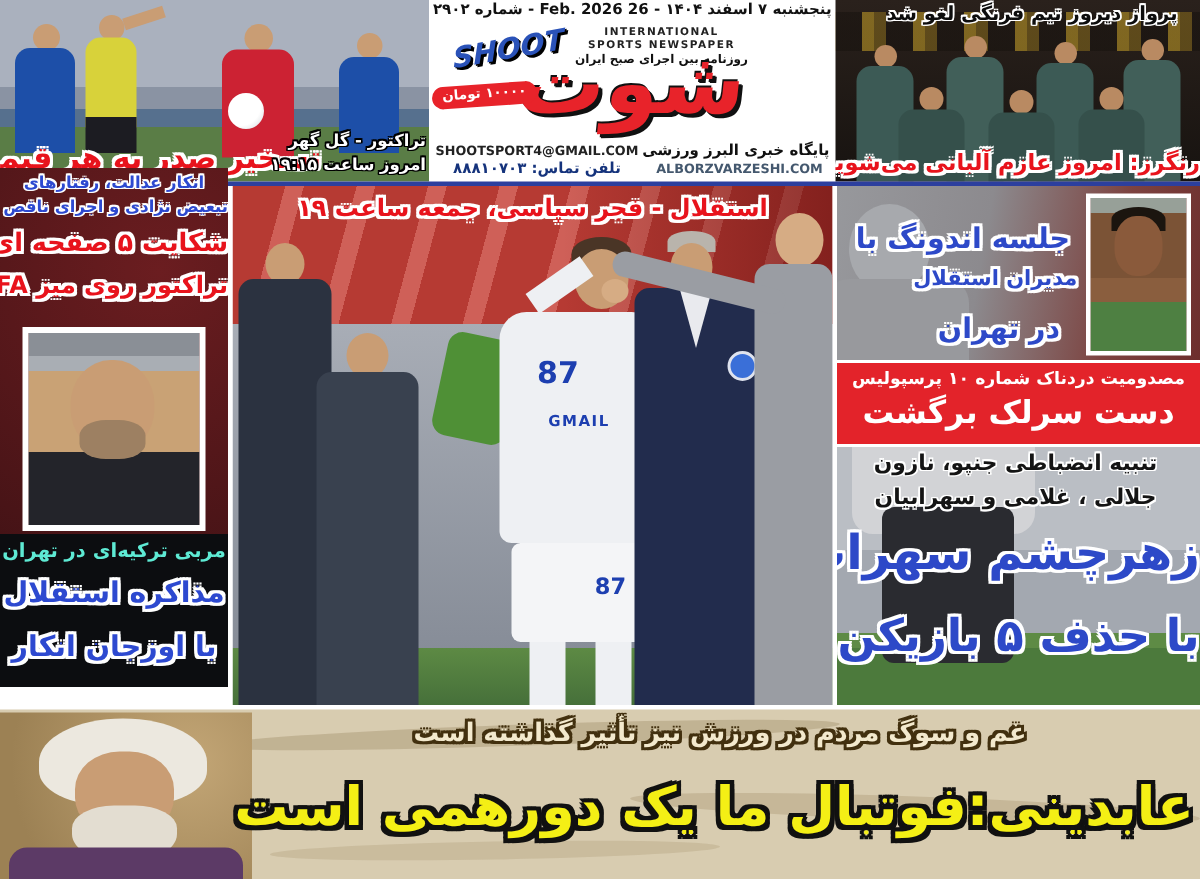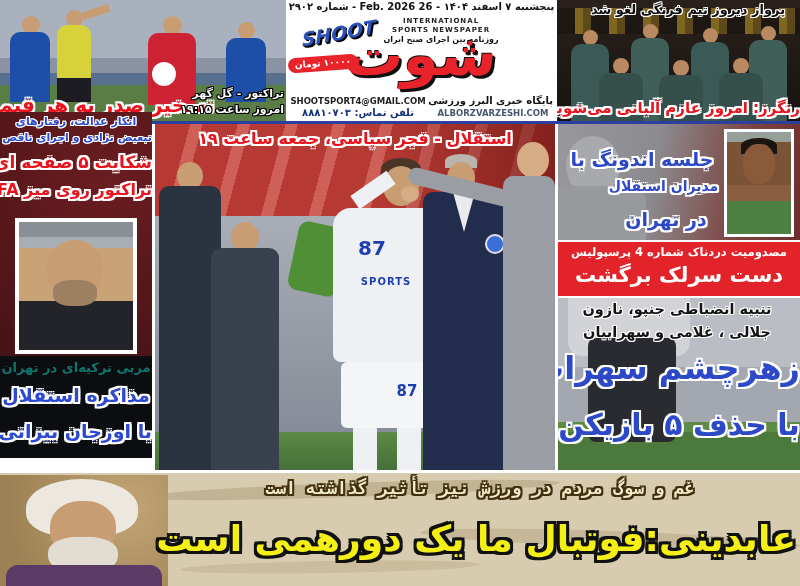--- a/index.html
+++ b/index.html
@@ -9,21 +9,21 @@
     font-family:"DejaVu Sans", sans-serif;
   }
   .abs { position:absolute; }
   .t { position:absolute; font-weight:bold; text-align:center; white-space:nowrap; line-height:1.25; }
   .rtl { direction:rtl; }
   
   .ow1 { text-shadow:-1px -1px 0 #fff,1px -1px 0 #fff,-1px 1px 0 #fff,1px 1px 0 #fff,-1px 0 0 #fff,1px 0 0 #fff,0 -1px 0 #fff,0 1px 0 #fff; }
   .ow2 { text-shadow:-2px -2px 0 #fff,2px -2px 0 #fff,-2px 2px 0 #fff,2px 2px 0 #fff,-2px 0 0 #fff,2px 0 0 #fff,0 -2px 0 #fff,0 2px 0 #fff; }
   .ob1 { text-shadow:-1px -1px 0 #000,1px -1px 0 #000,-1px 1px 0 #000,1px 1px 0 #000,-1px 0 0 #000,1px 0 0 #000,0 -1px 0 #000,0 1px 0 #000; }
   .ob3 { text-shadow:-3px 0 0 #111,3px 0 0 #111,0 -3px 0 #111,0 3px 0 #111,-2px -2px 0 #111,2px -2px 0 #111,-2px 2px 0 #111,2px 2px 0 #111,-3px -3px 0 #111,3px -3px 0 #111,-3px 3px 0 #111,3px 3px 0 #111; }
-  .odk { text-shadow:-2px -2px 0 #42300f,2px -2px 0 #42300f,-2px 2px 0 #42300f,2px 2px 0 #42300f,-2px 0 0 #42300f,2px 0 0 #42300f,0 -2px 0 #42300f,0 2px 0 #42300f;font-family:Liberation Mono, monospace; }
+  .odk { text-shadow:-2px -2px 0 #42300f,2px -2px 0 #42300f,-2px 2px 0 #42300f,2px 2px 0 #42300f,-2px 0 0 #42300f,2px 0 0 #42300f,0 -2px 0 #42300f,0 2px 0 #42300f; }
   .head { position:absolute; border-radius:50%; background:#c99d74; }
   .body { position:absolute; border-radius:10px 10px 0 0; }
 </style>
 </head>
 <body>
 
 <div class="page">
 
   <div class="abs" style="left:0;top:0;width:286px;height:121px;background:linear-gradient(#aab1be 0 48%,#8a93a3 48% 60%,#56708e 60% 70%,#5a7d46 70% 100%);overflow:hidden;">
     <div class="head" style="left:22px;top:16px;width:18px;height:18px;"></div>
@@ -81,23 +81,23 @@
   <div class="abs" style="left:0;top:112px;width:152px;height:346px;background:radial-gradient(circle at 70% 20%,#6b1d20,#451316 70%);overflow:hidden;">
     <div class="t rtl ow1" style="left:0;top:3px;width:152px;font-size:11px;color:#2d49d0;">انکار عدالت، رفتارهای</div>
     <div class="t rtl ow1" style="left:0;top:19px;width:152px;font-size:11px;color:#2d49d0;">تبعیض نژادی و اجرای ناقص VAR</div>
     <div class="t rtl ow2" style="left:0;top:40px;width:152px;font-size:17px;color:#e8131c;">شکایت ۵ صفحه ای</div>
     <div class="t rtl ow2" style="left:0;top:68px;width:152px;font-size:16px;color:#e8131c;">تراکتور روی میز FIFA</div>
     <div class="abs" style="left:15px;top:106px;width:114px;height:128px;border:4px solid #fff;background:linear-gradient(#8a8f96 0 12%,#a9aeb4 12% 20%,#c9a275 20% 62%,#23242a 62% 100%);">
       <div class="abs" style="left:28px;top:18px;width:56px;height:62px;border-radius:48%;background:#c99d74;"></div>
       <div class="abs" style="left:34px;top:58px;width:44px;height:26px;border-radius:40%;background:#9d8062;"></div>
     </div>
     <div class="abs" style="left:0;top:244px;width:152px;height:102px;background:#0c0d10;">
-      <div class="t rtl" style="left:0;top:4px;width:152px;font-size:13px;color:#0f766e;">مربی ترکیه‌ای در تهران</div>
+      <div class="t rtl" style="left:0;top:4px;width:152px;font-size:13px;color:#5eead4;">مربی ترکیه‌ای در تهران</div>
       <div class="t rtl ow2" style="left:0;top:28px;width:152px;font-size:19px;color:#2d49d0;">مذاکره استقلال</div>
-      <div class="t rtl ow2" style="left:0;top:64px;width:152px;font-size:19px;color:#2d49d0;">با اوزجان بیزاتی</div>
+      <div class="t rtl ow2" style="left:0;top:64px;width:152px;font-size:19px;color:#2d49d0;">با اوزجان انکار</div>
     </div>
   </div>
 
   <div class="abs" style="left:155px;top:124px;width:400px;height:346px;overflow:hidden;">
     <div class="abs" style="left:0;top:0;width:400px;height:92px;background:repeating-linear-gradient(105deg,#b63a33 0 34px,#cf6058 34px 46px);"></div>
     <div class="abs" style="right:0;top:0;width:45%;height:92px;background:linear-gradient(90deg,rgba(0,0,0,0),rgba(90,12,12,.55));"></div>
     <div class="abs" style="left:0;top:92px;width:400px;height:216px;background:linear-gradient(#a8adb6,#878d98);"></div>
     <div class="abs" style="left:0;top:308px;width:400px;height:38px;background:linear-gradient(#5d8a44,#46703a);"></div>
 
     <div class="head" style="left:22px;top:38px;width:26px;height:28px;"></div>
@@ -105,21 +105,21 @@
     <div class="head" style="left:76px;top:98px;width:28px;height:30px;"></div>
     <div class="body" style="left:56px;top:124px;width:68px;height:222px;background:#39414f;"></div>
 
     <div class="abs" style="left:138px;top:100px;width:50px;height:70px;background:#4f9036;border-radius:10px;transform:rotate(12deg);"></div>
 
     <div class="abs" style="left:226px;top:34px;width:40px;height:22px;border-radius:50% 50% 0 0;background:#4a3526;"></div>
     <div class="head" style="left:228px;top:42px;width:36px;height:40px;"></div>
     <div class="abs" style="left:196px;top:58px;width:44px;height:16px;background:#eef0f3;transform:rotate(-35deg);"></div>
     <div class="abs" style="left:178px;top:84px;width:106px;height:154px;border-radius:18px 18px 8px 8px;background:#eef0f3;">
       <div class="t" style="left:14px;top:28px;width:50px;font-size:20px;color:#1d3fb0;">87</div>
-      <div class="t" style="left:10px;top:68px;width:86px;font-size:10px;color:#1d3fb0;letter-spacing:1px;">SPORTS</div>
+      <div class="t" style="left:10px;top:68px;width:86px;font-size:10px;color:#1d3fb0;letter-spacing:1px;">GMAIL</div>
     </div>
     <div class="abs" style="left:186px;top:238px;width:92px;height:66px;background:#f4f5f7;border-radius:6px;">
       <div class="t" style="left:48px;top:20px;width:36px;font-size:15px;color:#1d3fb0;">87</div>
     </div>
     <div class="abs" style="left:198px;top:304px;width:24px;height:42px;background:#eef0f3;"></div>
     <div class="abs" style="left:242px;top:304px;width:24px;height:42px;background:#eef0f3;"></div>
 
     <div class="abs" style="left:290px;top:30px;width:32px;height:14px;border-radius:50% 50% 0 0;background:#b9b4ac;"></div>
     <div class="head" style="left:292px;top:38px;width:28px;height:32px;"></div>
     <div class="body" style="left:268px;top:68px;width:84px;height:278px;background:#222c4d;"></div>
@@ -142,21 +142,21 @@
       <div class="t rtl ow2" style="left:0;top:24px;width:168px;font-size:19px;color:#2d49c8;">جلسه اندونگ با</div>
       <div class="t rtl ow2" style="left:12px;top:54px;width:187px;font-size:14px;color:#2d49c8;">مدیران استقلال</div>
       <div class="t rtl ow2" style="left:0;top:84px;width:168px;font-size:19px;color:#2d49c8;margin-left:24px;">در تهران</div>
       <div class="abs" style="right:6px;top:5px;width:64px;height:102px;border:3px solid #fff;background:linear-gradient(#97a098 0 10%,#7b5336 10% 52%,#8a5e3e 52% 68%,#4e8042 68% 100%);">
         <div class="abs" style="left:14px;top:6px;width:36px;height:16px;border-radius:50% 50% 0 0;background:#1b150f;"></div>
         <div class="abs" style="left:16px;top:12px;width:32px;height:40px;border-radius:45%;background:#8a5a3b;"></div>
       </div>
     </div>
 
     <div class="abs" style="left:0;top:116px;width:242px;height:58px;background:#e3232a;border-top:2px solid #fff;border-bottom:2px solid #fff;box-sizing:border-box;">
-      <div class="t rtl" style="left:0;top:3px;width:242px;font-size:11.5px;color:#fff;">مصدومیت دردناک شماره 4 پرسپولیس</div>
+      <div class="t rtl" style="left:0;top:3px;width:242px;font-size:11.5px;color:#fff;">مصدومیت دردناک شماره ۱۰ پرسپولیس</div>
       <div class="t rtl" style="left:0;top:20px;width:242px;font-size:21px;color:#fff;">دست سرلک برگشت</div>
     </div>
 
     <div class="abs" style="left:0;top:174px;width:242px;height:172px;background:linear-gradient(#babec4 0 40%,#a3a8b0 40% 72%,#5e8b45 72% 78%,#4c7a3c 78% 100%);">
       <div class="abs" style="left:10px;top:0;width:122px;height:58px;border-radius:0 0 14px 14px;background:#d2d3d6;"></div>
       <div class="abs" style="left:30px;top:40px;width:88px;height:104px;border-radius:8px;background:#2a2b30;"></div>
       <div class="t rtl ow1" style="right:4px;top:2px;width:238px;font-size:14.5px;color:#141414;">تنبیه انضباطی جنپو، نازون</div>
       <div class="t rtl ow1" style="right:4px;top:25px;width:238px;font-size:14.5px;color:#141414;">جلالی ، غلامی و سهرابیان</div>
       <div class="t rtl ow2" style="left:0;top:50px;width:242px;font-size:32px;color:#2d49c8;">زهرچشم سهراب</div>
       <div class="t rtl ow2" style="left:0;top:108px;width:242px;font-size:30px;color:#2d49c8;">با حذف ۵ بازیکن</div>

